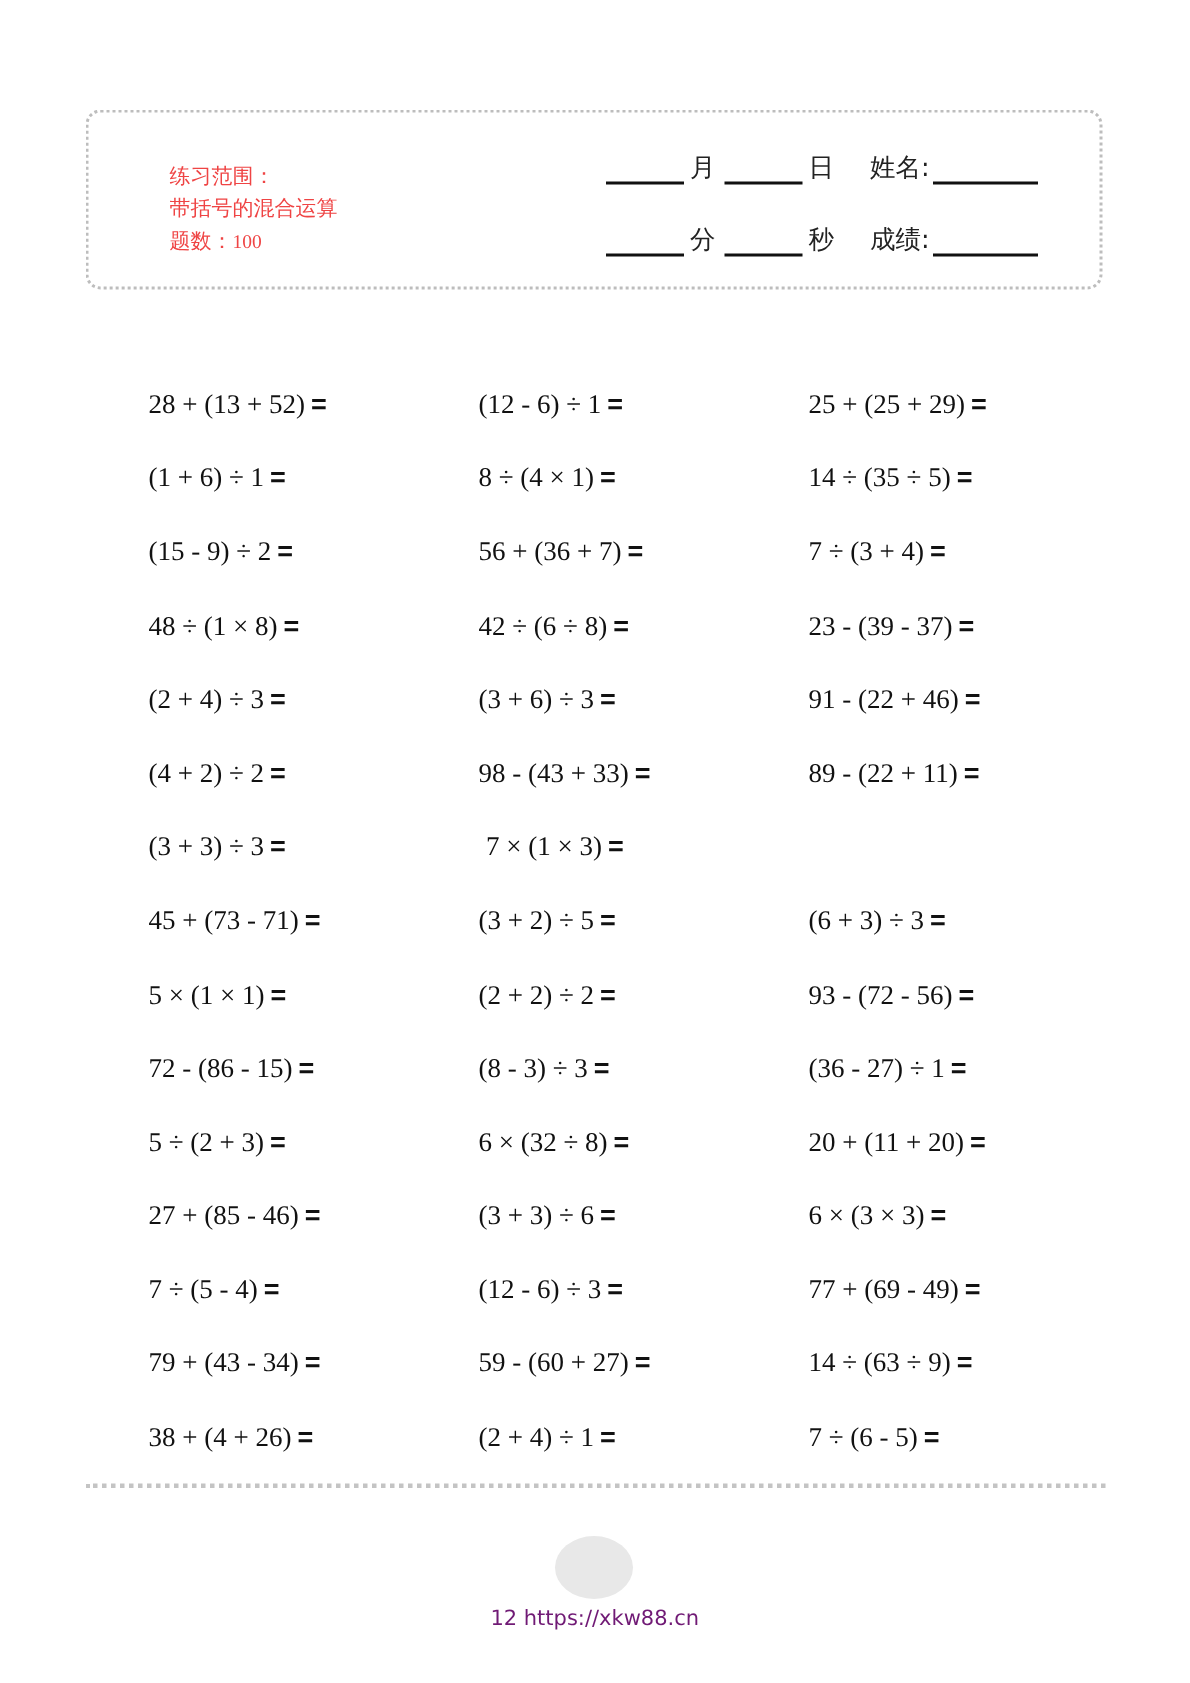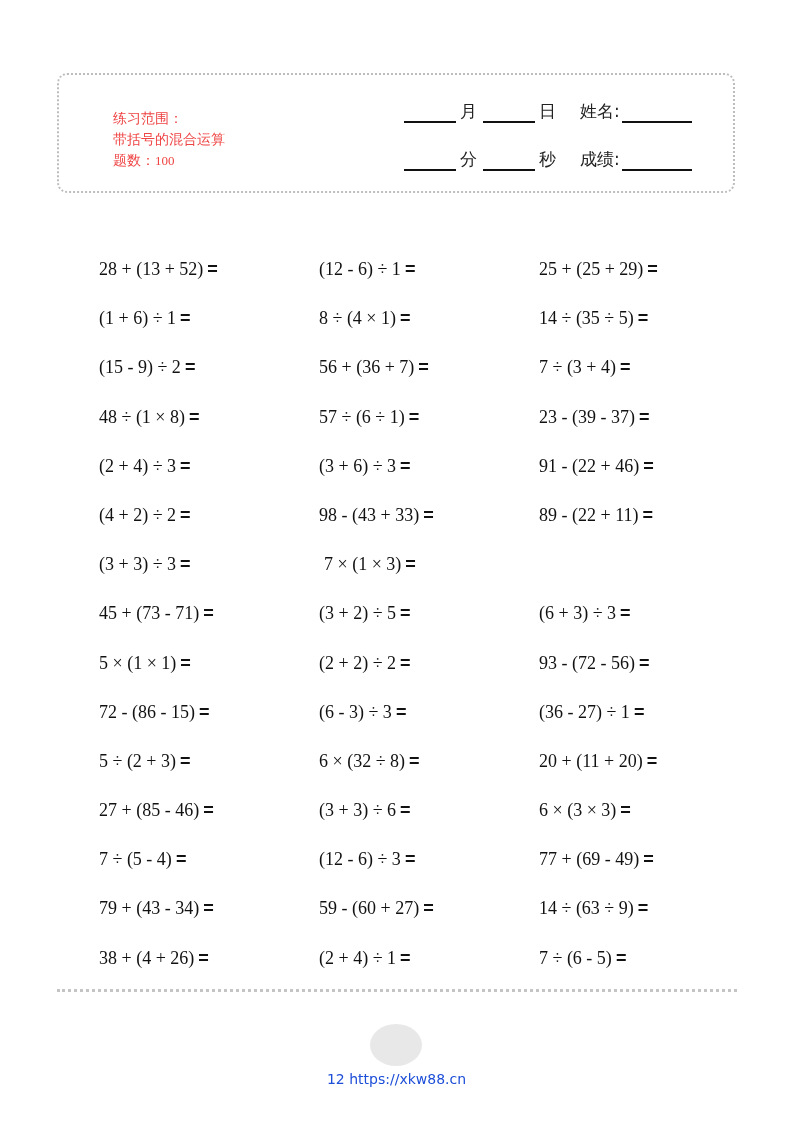--- a/index.html
+++ b/index.html
@@ -18,21 +18,21 @@
     .blank.s { width: 52px; margin-right: 4px; }
     .blank.l { width: 70px; margin-left: 2px; }
     .unit { margin-right: 6px; }
     .unit.gap { margin-right: 24px; }
     .problems { position: absolute; left: 99px; top: 207px; width: 660px; margin-top: 48px; }
     .row { display: flex; height: 49.2px; align-items: flex-start; }
     .cell { width: 225px; font-size: 18px; line-height: 28px; }
     .cell .eq { font-family: "Liberation Sans", sans-serif; font-weight: bold; margin-left: 4px; }
     .divider { position: absolute; left: 57px; top: 989px; width: 680px; border-top: 3px dotted #c4c4c4; }
     .page-circle { position: absolute; left: 370px; top: 1024px; width: 52px; height: 42px; border-radius: 50%; background: #e8e8e8; }
-    .footer-text { position: absolute; left: 0; width: 793px; top: 1071px; text-align: center; font-family: "DejaVu Sans", sans-serif; font-size: 14px; color: #1d4ed8; }
+    .footer-text { position: absolute; left: 0; width: 793px; top: 1071px; text-align: center; font-family: "DejaVu Sans", sans-serif; font-size: 14px; color: #701a75; }
   </style>
 </head>
 <body>
 
 <div class="header-box">
   <div class="scope">
     <span class="line">练习范围：</span>
     <span class="line">带括号的混合运算</span>
     <span class="line"><span>题数：</span><span class="count-num">100</span></span>
   </div>
@@ -65,21 +65,21 @@
       <div class="cell"><span>8 ÷ (4 × 1)</span><span class="eq">=</span></div>
       <div class="cell"><span>14 ÷ (35 ÷ 5)</span><span class="eq">=</span></div>
     </div>
     <div class="row">
       <div class="cell"><span>(15 - 9) ÷ 2</span><span class="eq">=</span></div>
       <div class="cell"><span>56 + (36 + 7)</span><span class="eq">=</span></div>
       <div class="cell"><span>7 ÷ (3 + 4)</span><span class="eq">=</span></div>
     </div>
     <div class="row">
       <div class="cell"><span>48 ÷ (1 × 8)</span><span class="eq">=</span></div>
-      <div class="cell"><span>57 ÷ (6 ÷ 1)</span><span class="eq">=</span></div>
+      <div class="cell"><span>42 ÷ (6 ÷ 8)</span><span class="eq">=</span></div>
       <div class="cell"><span>23 - (39 - 37)</span><span class="eq">=</span></div>
     </div>
     <div class="row">
       <div class="cell"><span>(2 + 4) ÷ 3</span><span class="eq">=</span></div>
       <div class="cell"><span>(3 + 6) ÷ 3</span><span class="eq">=</span></div>
       <div class="cell"><span>91 - (22 + 46)</span><span class="eq">=</span></div>
     </div>
     <div class="row">
       <div class="cell"><span>(4 + 2) ÷ 2</span><span class="eq">=</span></div>
       <div class="cell"><span>98 - (43 + 33)</span><span class="eq">=</span></div>
@@ -94,21 +94,21 @@
       <div class="cell"><span>(3 + 2) ÷ 5</span><span class="eq">=</span></div>
       <div class="cell"><span>(6 + 3) ÷ 3</span><span class="eq">=</span></div>
     </div>
     <div class="row">
       <div class="cell"><span>5 × (1 × 1)</span><span class="eq">=</span></div>
       <div class="cell"><span>(2 + 2) ÷ 2</span><span class="eq">=</span></div>
       <div class="cell"><span>93 - (72 - 56)</span><span class="eq">=</span></div>
     </div>
     <div class="row">
       <div class="cell"><span>72 - (86 - 15)</span><span class="eq">=</span></div>
-      <div class="cell"><span>(6 - 3) ÷ 3</span><span class="eq">=</span></div>
+      <div class="cell"><span>(8 - 3) ÷ 3</span><span class="eq">=</span></div>
       <div class="cell"><span>(36 - 27) ÷ 1</span><span class="eq">=</span></div>
     </div>
     <div class="row">
       <div class="cell"><span>5 ÷ (2 + 3)</span><span class="eq">=</span></div>
       <div class="cell"><span>6 × (32 ÷ 8)</span><span class="eq">=</span></div>
       <div class="cell"><span>20 + (11 + 20)</span><span class="eq">=</span></div>
     </div>
     <div class="row">
       <div class="cell"><span>27 + (85 - 46)</span><span class="eq">=</span></div>
       <div class="cell"><span>(3 + 3) ÷ 6</span><span class="eq">=</span></div>

